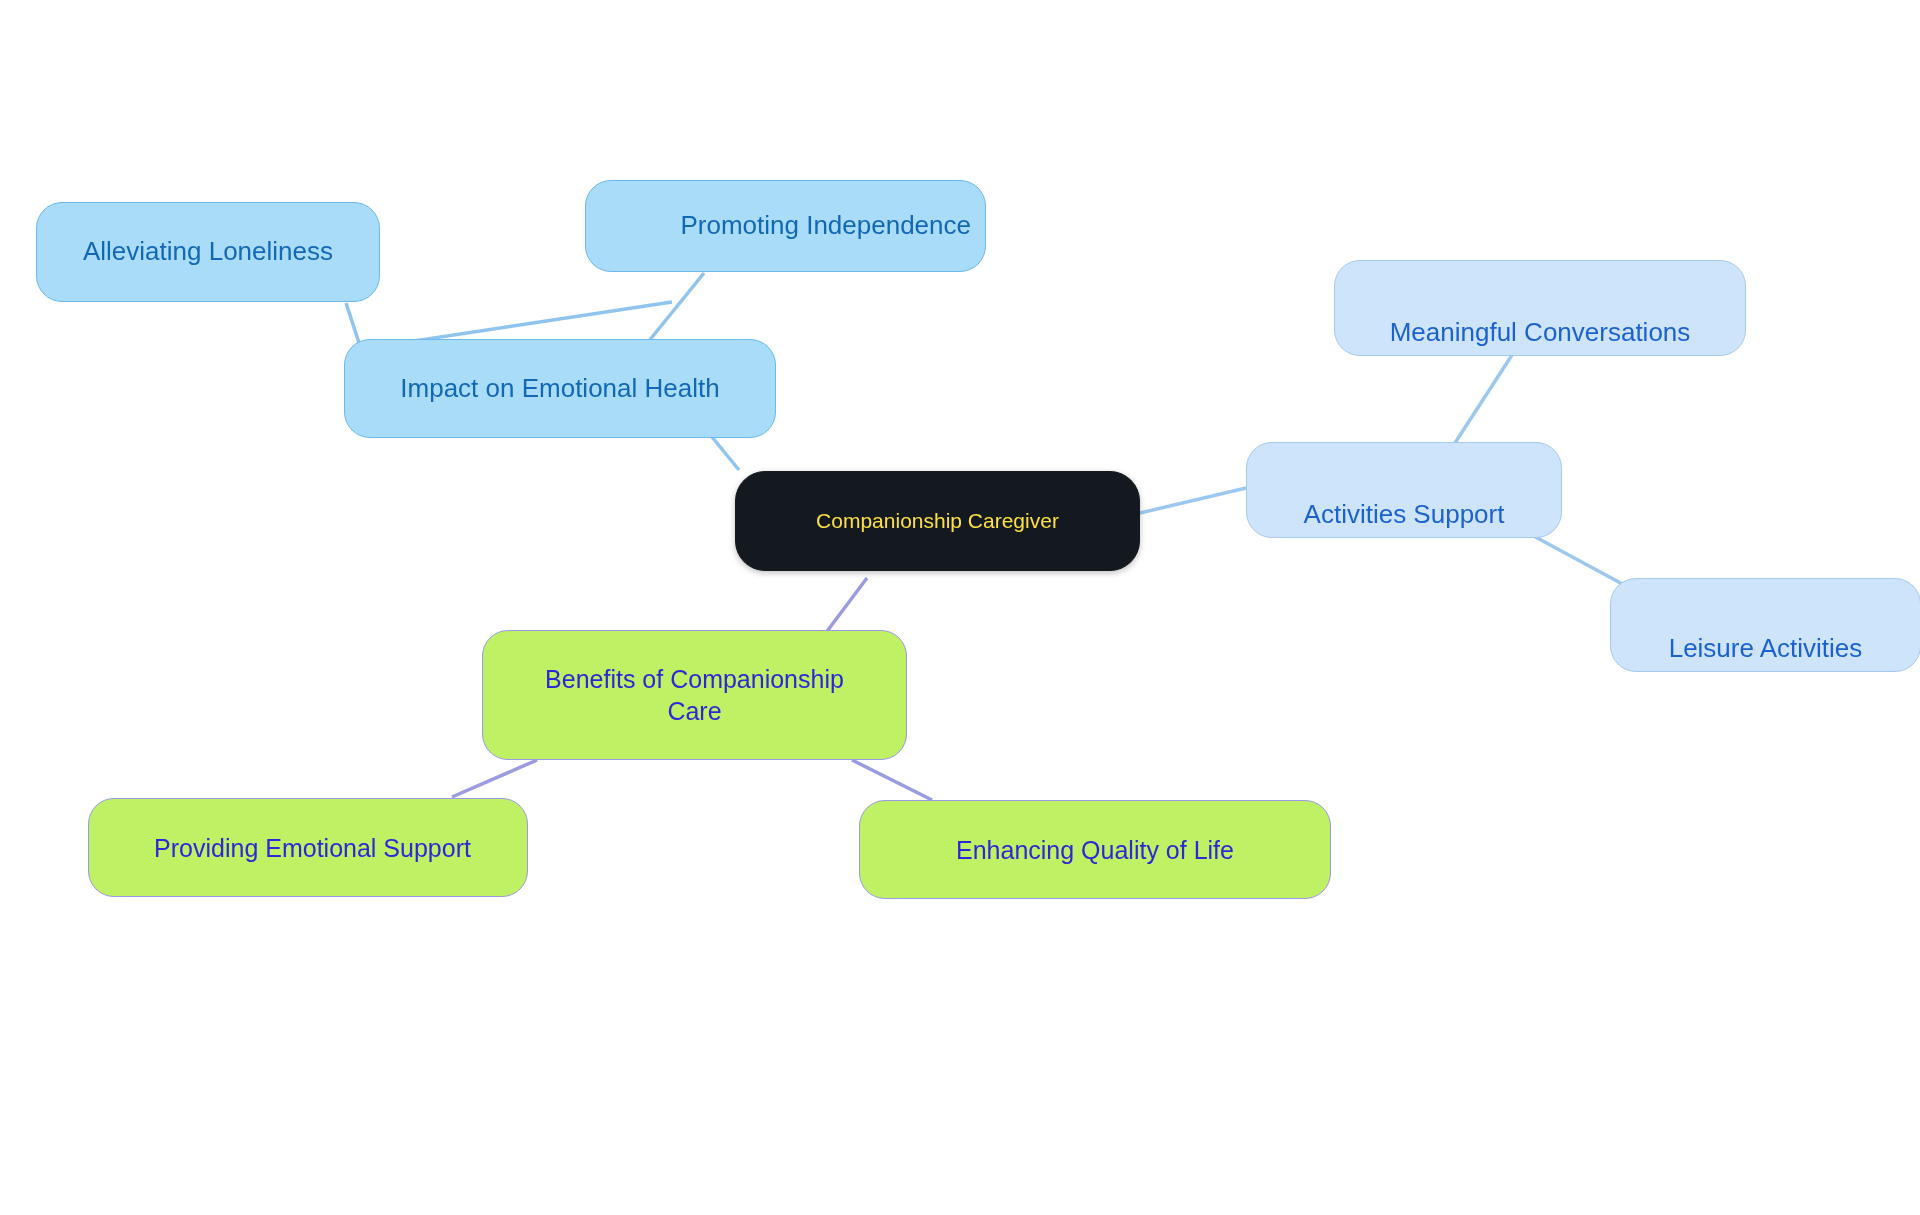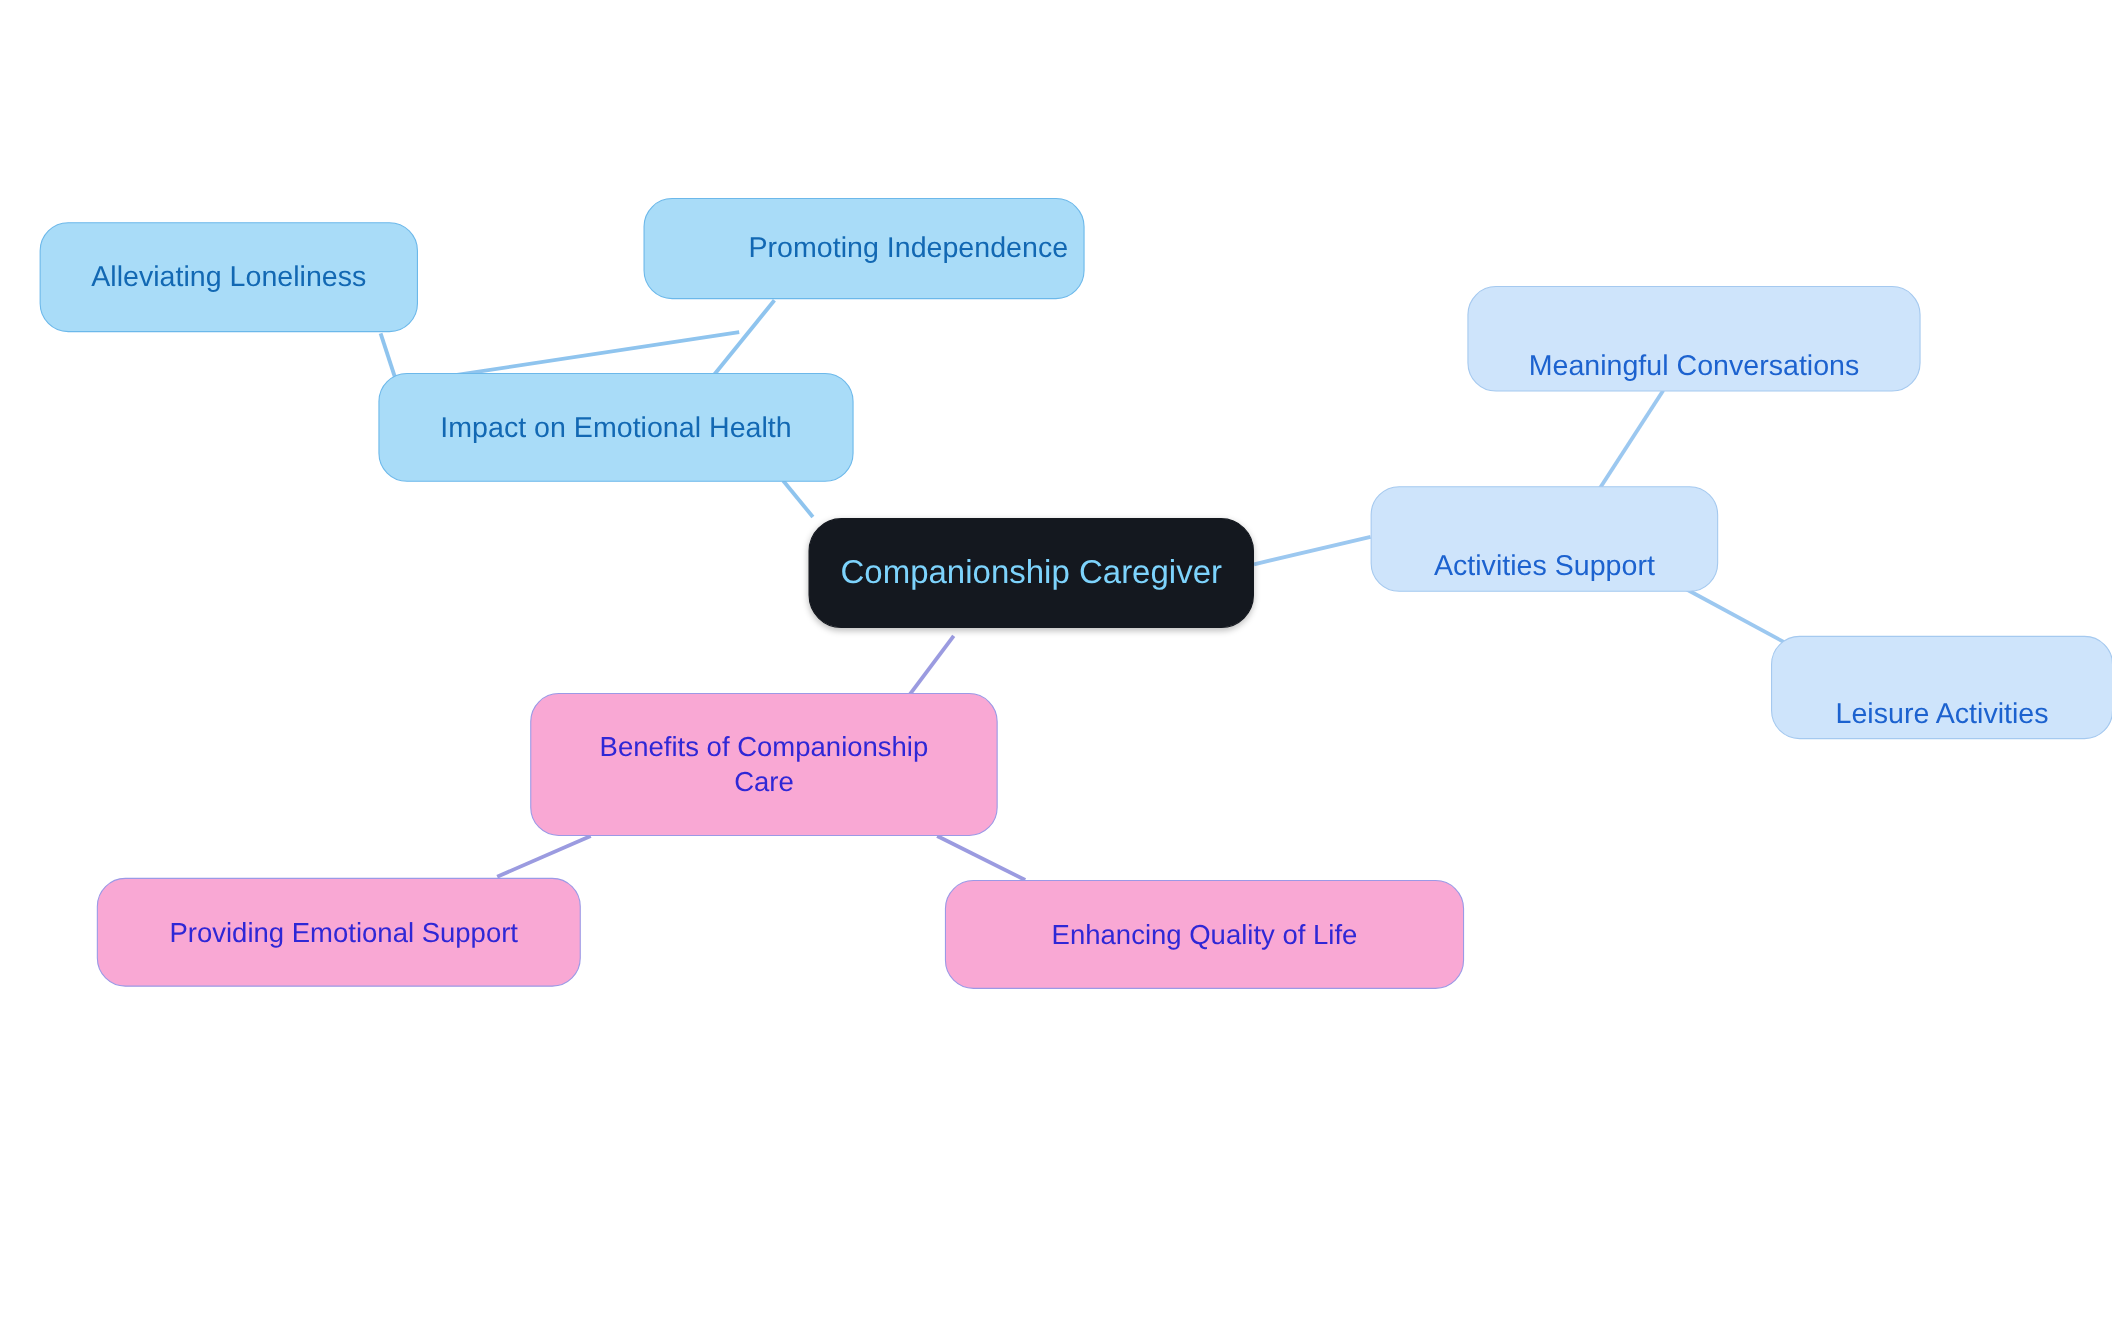--- a/index.html
+++ b/index.html
@@ -36,40 +36,40 @@
     justify-content: center;
     text-align: center;
     border-radius: 26px;
     line-height: 1.28;
     white-space: pre-line;
     padding: 6px 14px;
   }
   .node.root {
     background: #14181f;
     border: 1px solid #14181f;
-    color: #7dd3fc;
-    font-size: 30px;
+    color: #fde047;
+    font-size: 21px;
     border-radius: 30px;
     box-shadow: 0 2px 6px rgba(0,0,0,0.25);
   }
   .node.blue {
     background: #a9dcf8;
     border: 1.5px solid #6cb8ea;
     color: #1268b3;
     font-size: 26px;
   }
   .node.lightblue {
     background: #cee4fb;
     border: 1.5px solid #a5c9ef;
     color: #1c62cf;
     font-size: 26px;
     align-items: flex-end;
   }
   .node.purple {
-    background: #f9a8d4;
+    background: #bef264;
     border: 1.5px solid #9b99e6;
     color: #2f27d6;
     font-size: 25px;
   }
 
   
   #logo {
     position: absolute;
     right: 40px;
     bottom: 20px;

